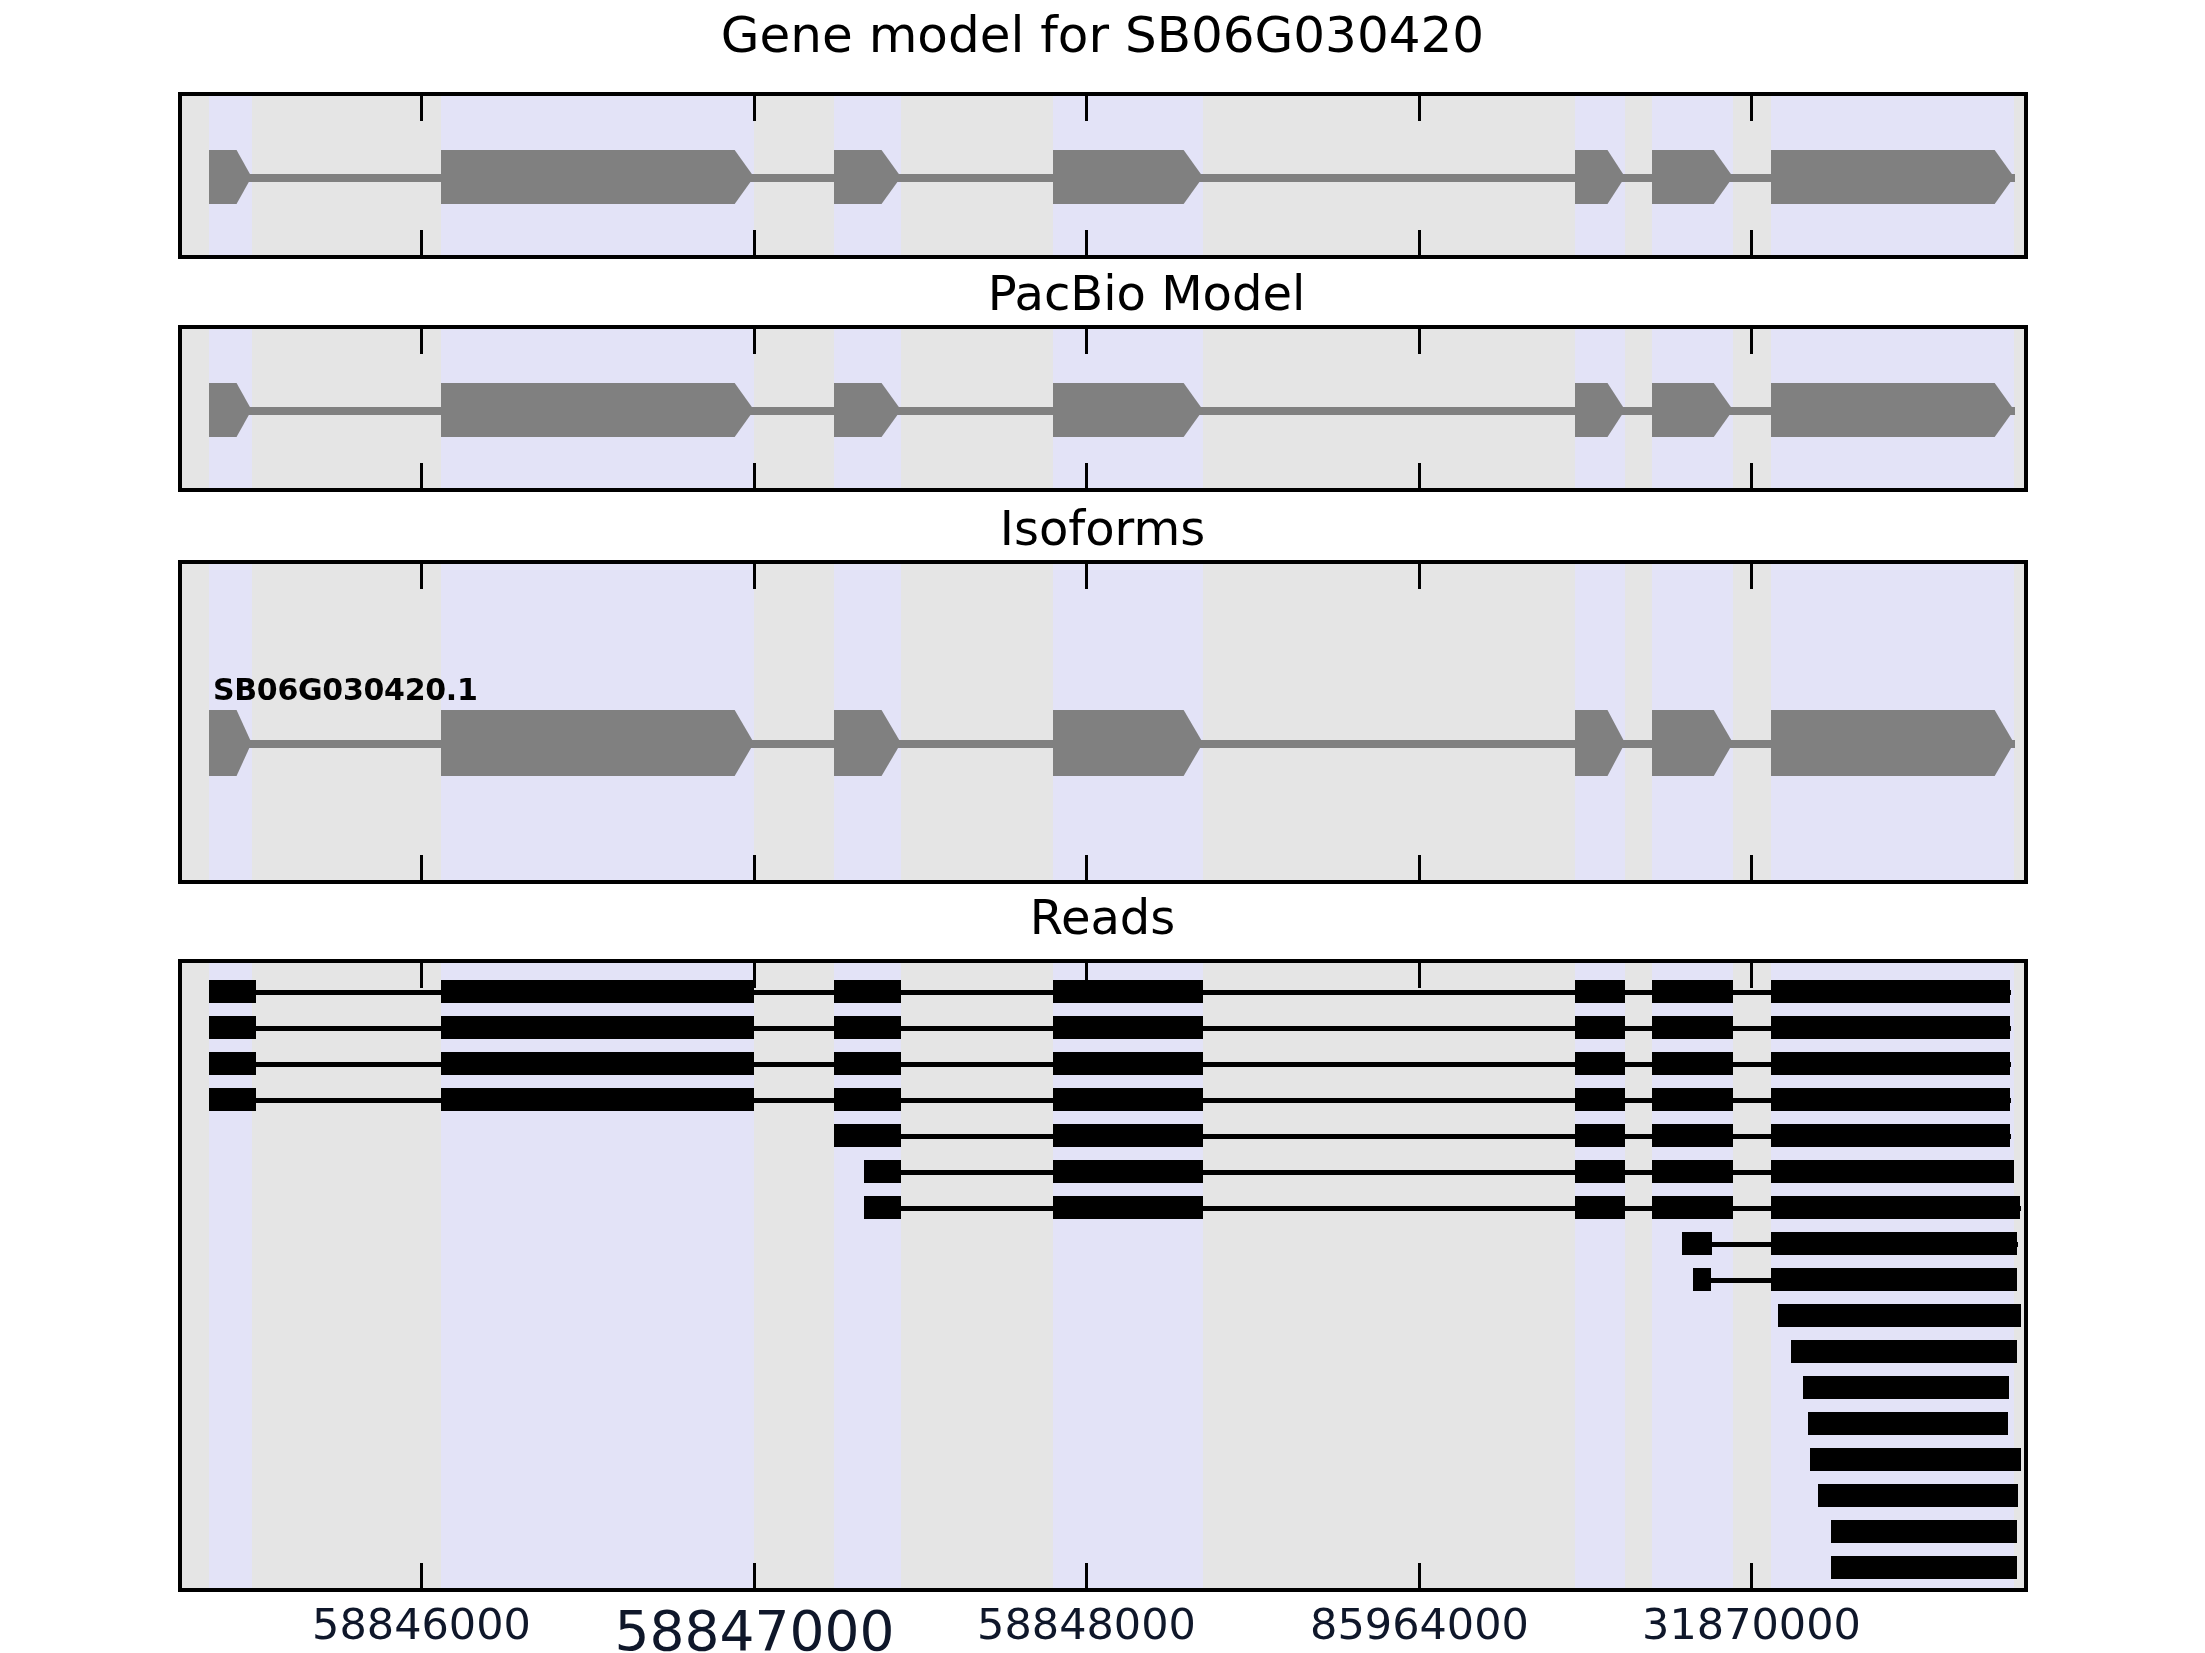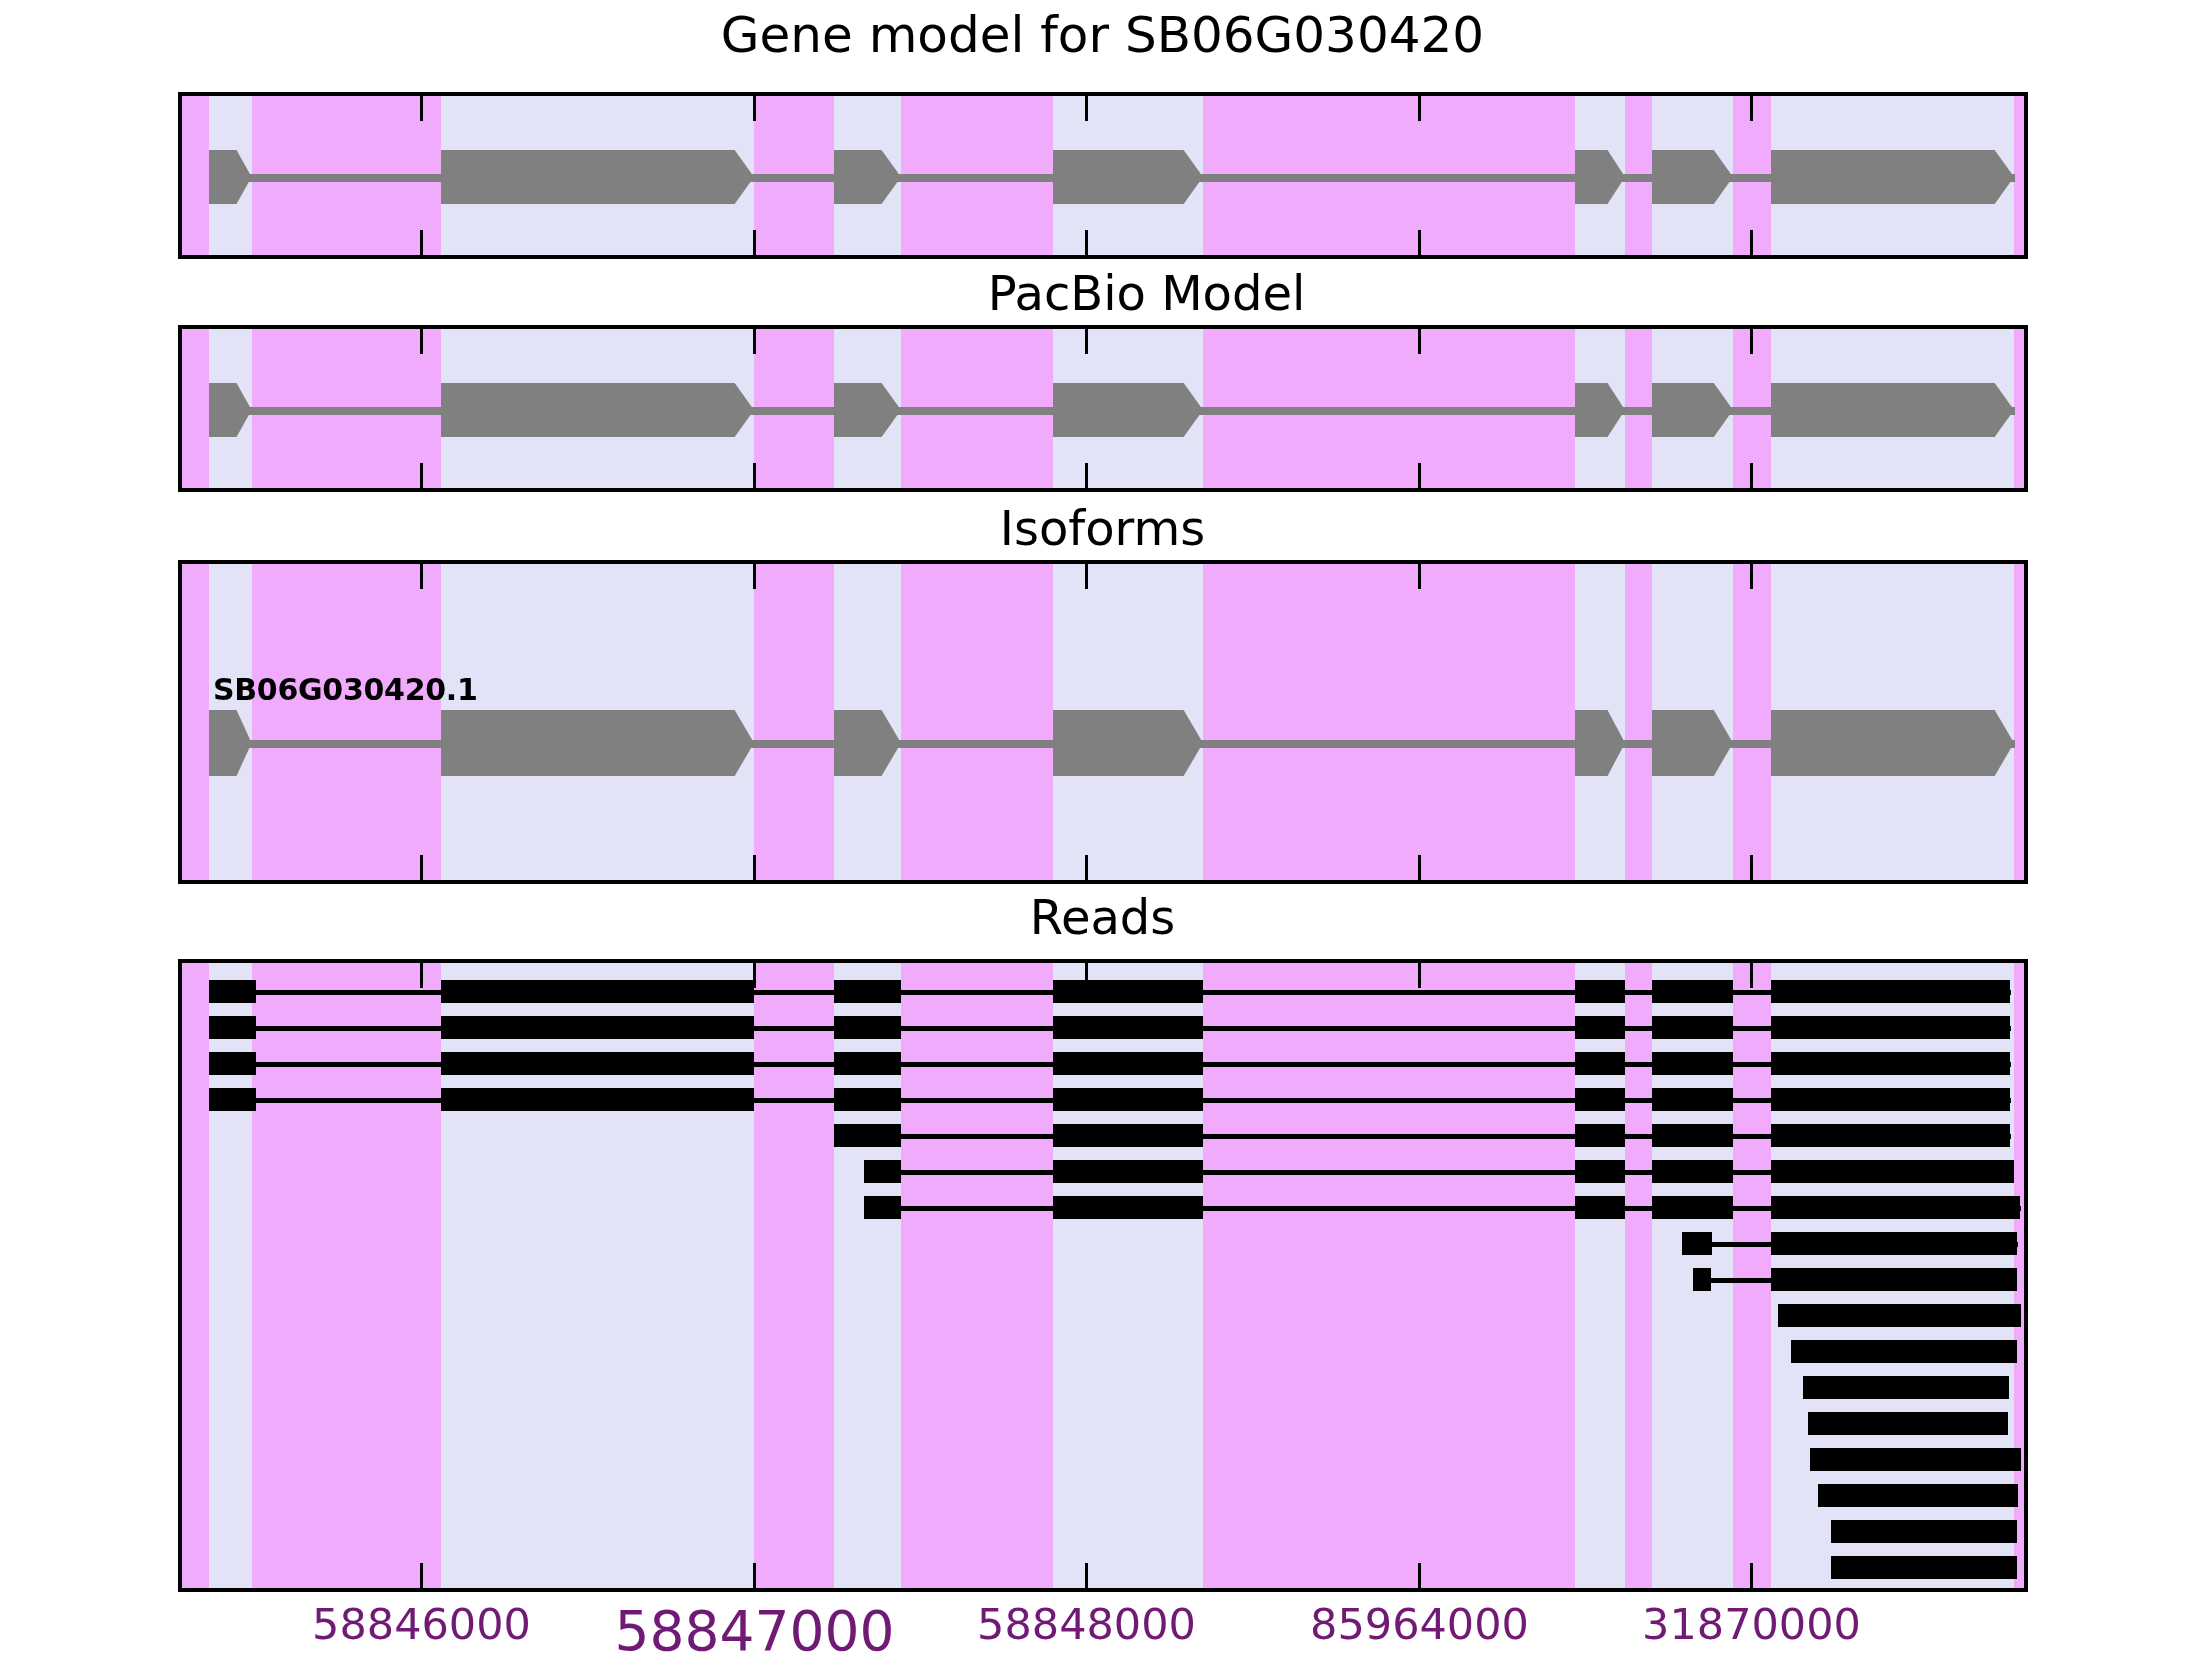--- a/index.html
+++ b/index.html
@@ -2,21 +2,21 @@
 <html style="font-size:11px"><head>
 <meta charset="utf-8">
 <style>
   html,body{margin:0;padding:0;background:#ffffff;}
   body{width:2205px;height:1654px;position:relative;
        font-family:"DejaVu Sans","Liberation Sans",sans-serif;}
 
   .panel-title{position:absolute;left:0;width:2205px;text-align:center;
                color:#000;font-weight:400;white-space:nowrap;}
 
-  .axes{position:absolute;border:4.1px solid #000;background:#f0abfc;
+  .axes{position:absolute;border:4.1px solid #000;background:#e5e5e5;
         box-sizing:border-box;overflow:hidden;}
 
   .band{position:absolute;top:0;bottom:0;background:#e3e3f7;}
 
   .tick{position:absolute;width:3.4px;background:#000;}
   .tick.top{top:0;height:25px;}
   .tick.bot{bottom:0;height:25px;}
 
   
   .intron{position:absolute;background:#808080;height:7.6px;}
@@ -24,21 +24,21 @@
   
   .exon{position:absolute;background:#808080;}
 
   
   .read-line{position:absolute;background:#000;height:4.8px;}
   .read-block{position:absolute;background:#000;}
 
   .iso-label{position:absolute;color:#000;font-weight:bold;
              white-space:nowrap;letter-spacing:-0.3px;}
 
-  .xticklabel{position:absolute;text-align:center;color:#701a75;
+  .xticklabel{position:absolute;text-align:center;color:#0f172a;
               white-space:nowrap;}
 </style>
 </head>
 <body>
 
 <div class="panel-title" style="top:5.5px;font-size:50px;">Gene model for SB06G030420</div>
 
 <div class="panel-title" style="top:265px;font-size:48px;margin-left:44px;">PacBio Model</div>
 
 <div class="panel-title" style="top:500px;font-size:48px;">Isoforms</div>

